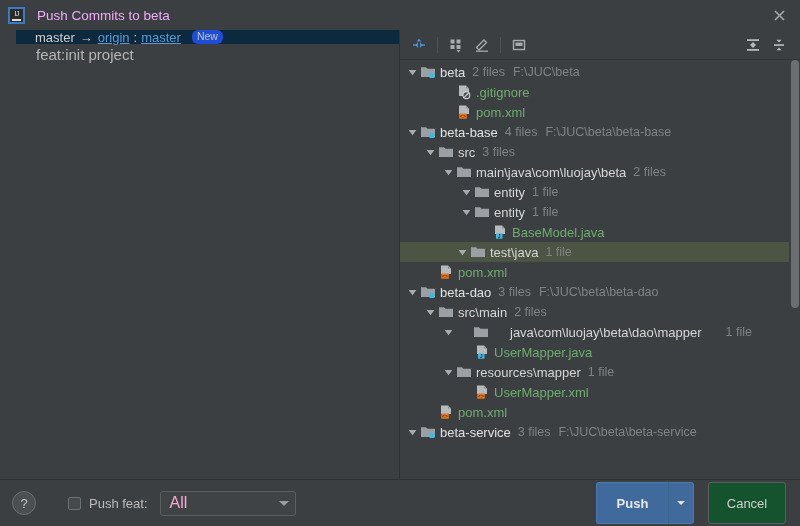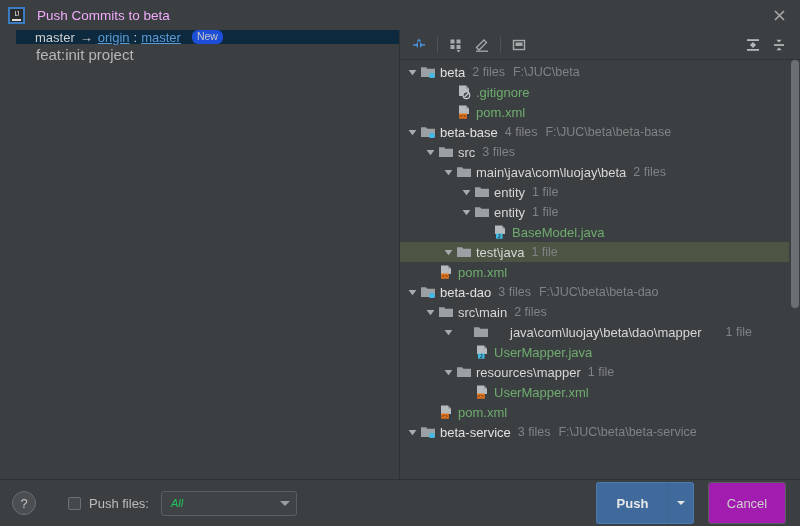--- a/index.html
+++ b/index.html
@@ -185,21 +185,21 @@
   .combo {
     margin-left:12px;
     width:136px; height:25px;
     border:1px solid #5a5f62;
     background:#3f4345;
     border-radius:3px;
     display:flex; align-items:center;
     padding:0 6px 0 9px;
     cursor:pointer;
   }
-  .combo-val { flex:1 1 auto; font-size:11px; color:#22c55e;font-style:italic; }
+  .combo-val { flex:1 1 auto; font-size:16px; color:#f9a8d4; }
   .caret-dn {
     width:0;height:0;
     border-left:5px solid transparent;
     border-right:5px solid transparent;
     border-top:5px solid #9a9ea1;
   }
   .btn-spacer { flex:1 1 auto; }
   .push-group { display:flex; }
   .btn {
     height:42px;
@@ -223,21 +223,21 @@
     border:1px solid #4a7ab0;
     border-left:1px solid #35598260;
     border-radius:0 3px 3px 0;
     display:flex; align-items:center; justify-content:center;
     cursor:pointer;
   }
   .btn-push-arrow .caret-dn { border-top-color:#e3e3e3; border-left-width:4px; border-right-width:4px; border-top-width:4px;}
   .btn-cancel {
     min-width:78px; padding:0 16px;
     margin-left:14px;
-    background:#a21caf;
+    background:#14532d;
     color:#cfcfcf;
   }
 </style>
 </head>
 <body>
 
 <div id="app">
 
   <div class="titlebar">
     <div class="ij-logo">
@@ -438,21 +438,21 @@
               <div class="icon-slot">
                 <svg width="16" height="16" viewBox="0 0 16 16">
       <path d="M3 1.5 h7 l3 3 V10 H3 z" fill="#b6bbbd"></path>
       <path d="M10 1.5 v3 h3 z" fill="#8e9396"></path>
       <rect x="4" y="9.5" width="6.5" height="5.2" fill="#42b9e0"></rect>
       <text x="7.2" y="14" font-size="5.2" font-family="Liberation Sans, sans-serif" fill="#1b3a46" text-anchor="middle" font-weight="bold">J</text>
     </svg>
               </div>
               <span class="n-label file">BaseModel.java</span>
             </div>
-            <div class="node sel" style="padding-left: 42px;">
+            <div class="node sel" style="padding-left: 56px;">
               <div class="twisty">
                 <svg width="9" height="9" viewBox="0 0 9 9">
                   <path d="M0.6 2 L8.4 2 L4.5 7.2 z" fill="#a8acae"></path>
                 </svg>
               </div>
               <div class="icon-slot">
                 <svg width="16" height="16" viewBox="0 0 16 16">
       <path d="M1 3.2 h5 l1.4 1.6 H15 V13 H1 z" fill="#9aa0a4"></path>
     </svg>
               </div>
@@ -587,21 +587,21 @@
         </div>
       </div>
 
     </div>
   </div>
 
   <div class="bottom">
     <div class="help-btn">?</div>
     <div class="pushtags-wrap">
       <div class="chk"></div>
-      <div class="pushtags-label">Push files:</div>
+      <div class="pushtags-label">Push feat:</div>
       <div class="combo">
         <span class="combo-val">All</span>
         <span class="caret-dn"></span>
       </div>
     </div>
     <div class="btn-spacer"></div>
     <div class="push-group">
       <div class="btn btn-push">Push</div>
       <div class="btn-push-arrow">
         <span class="caret-dn"></span>

